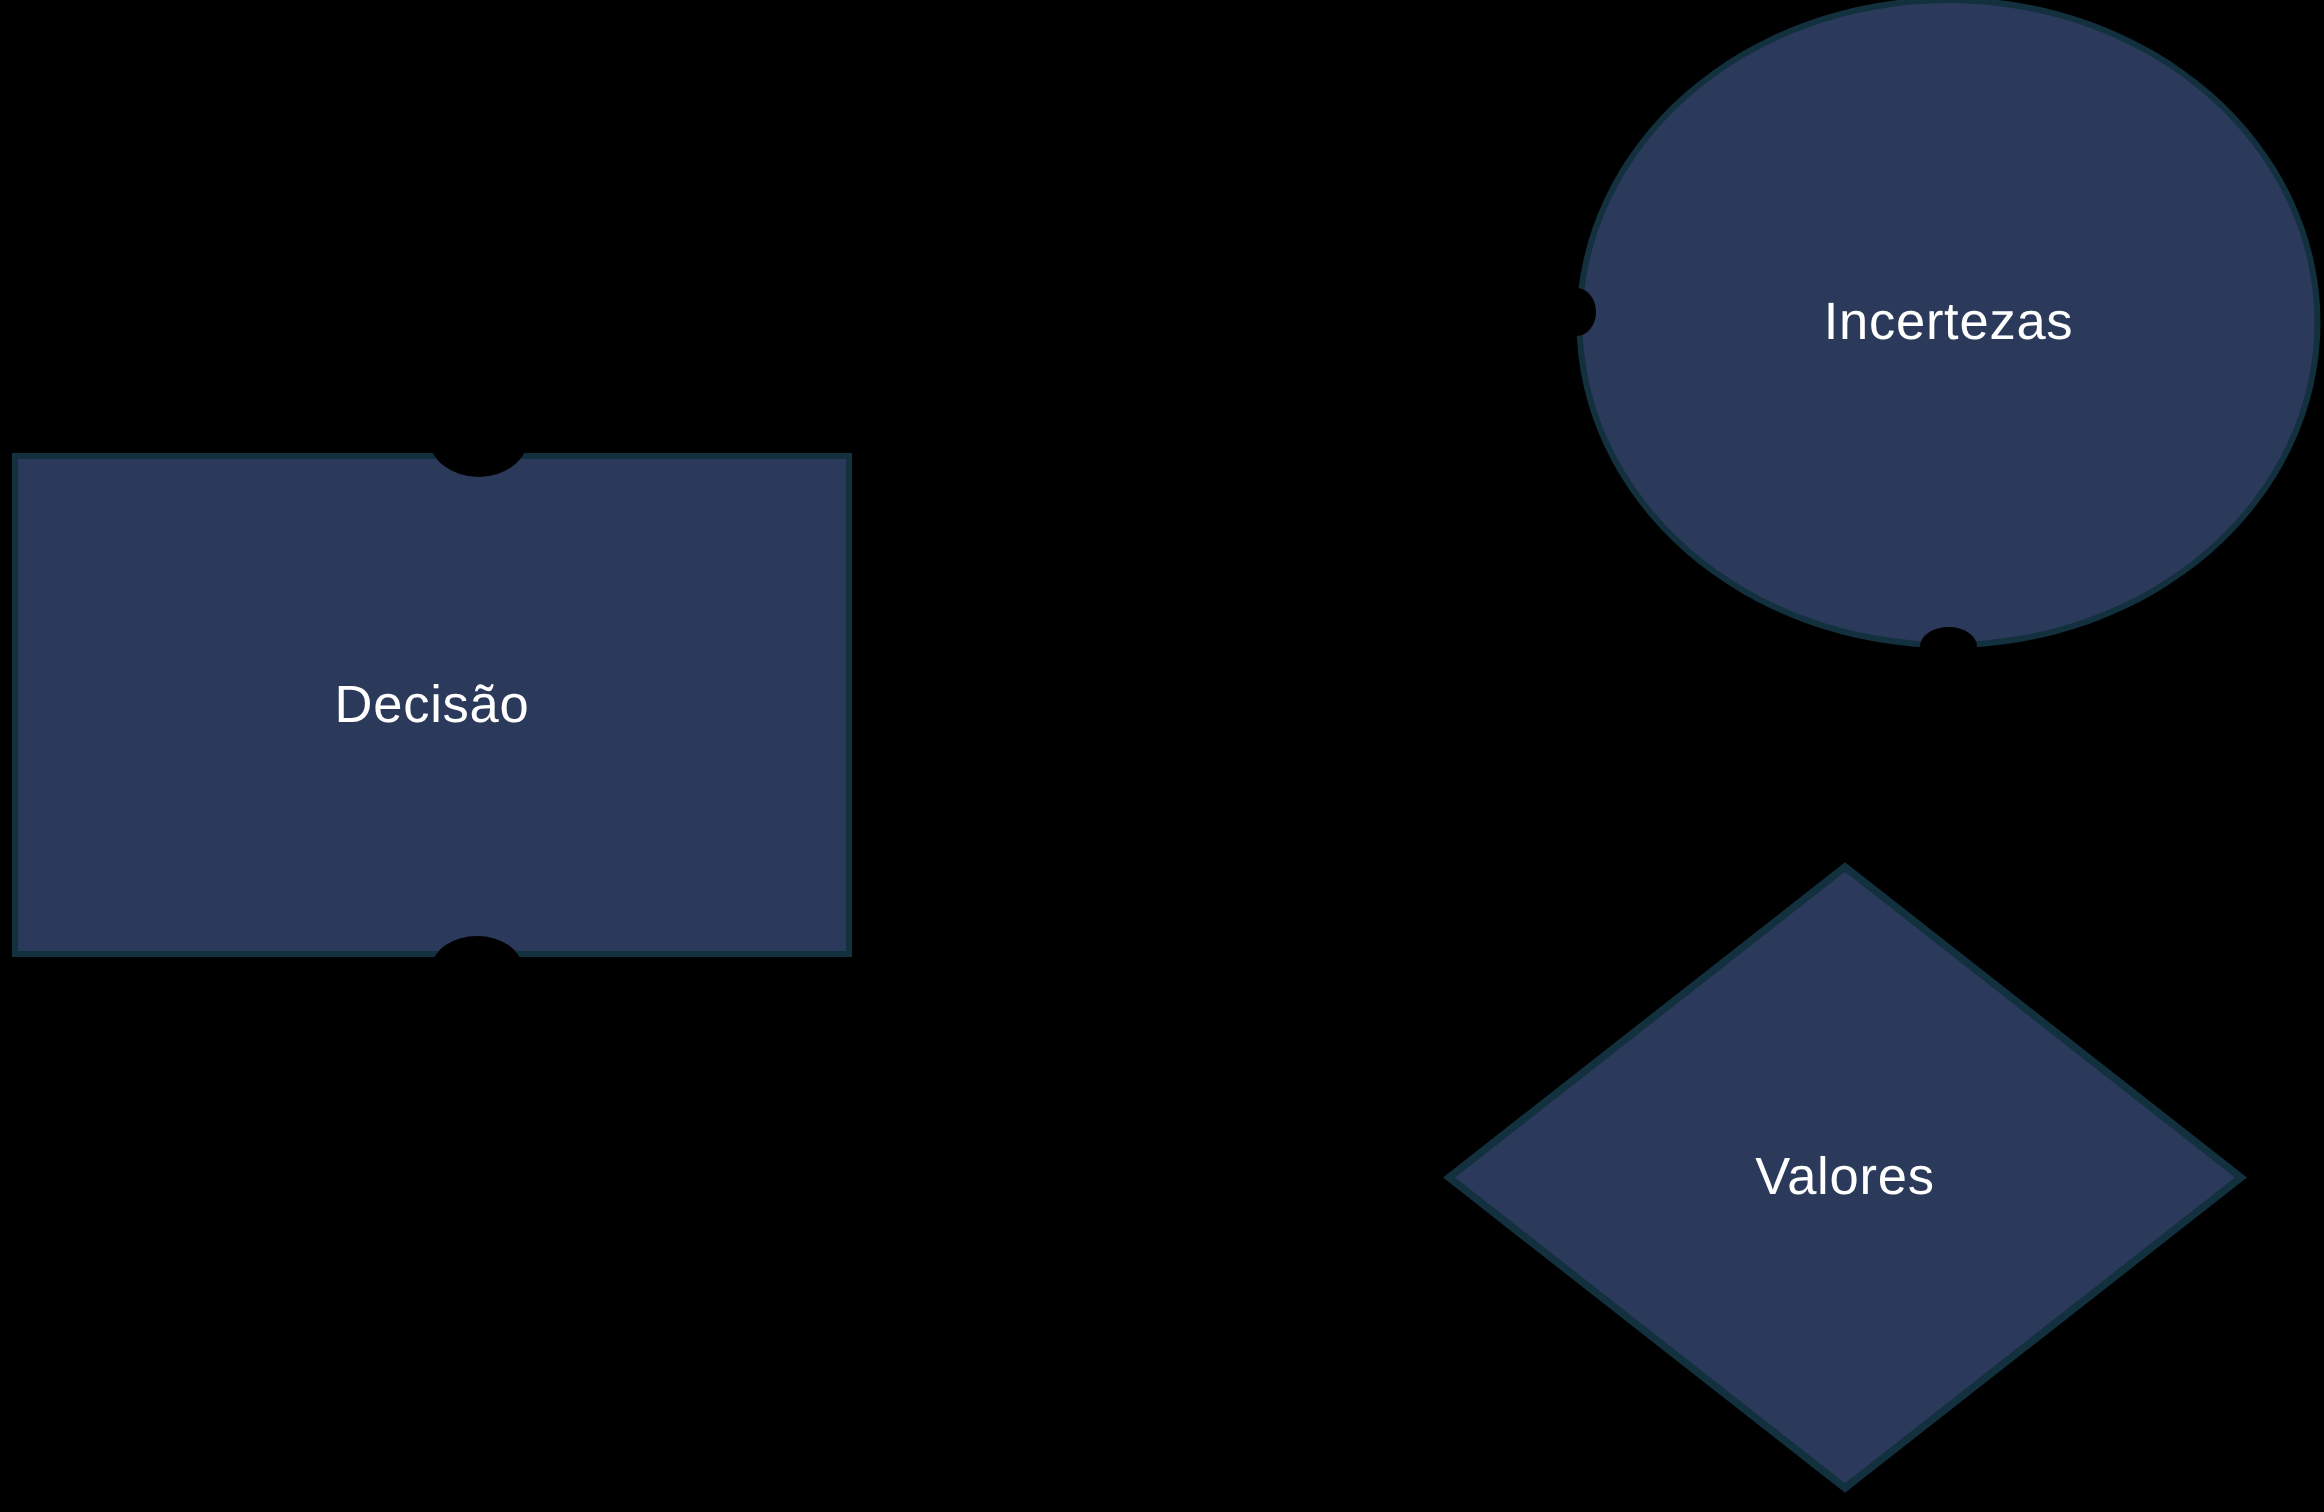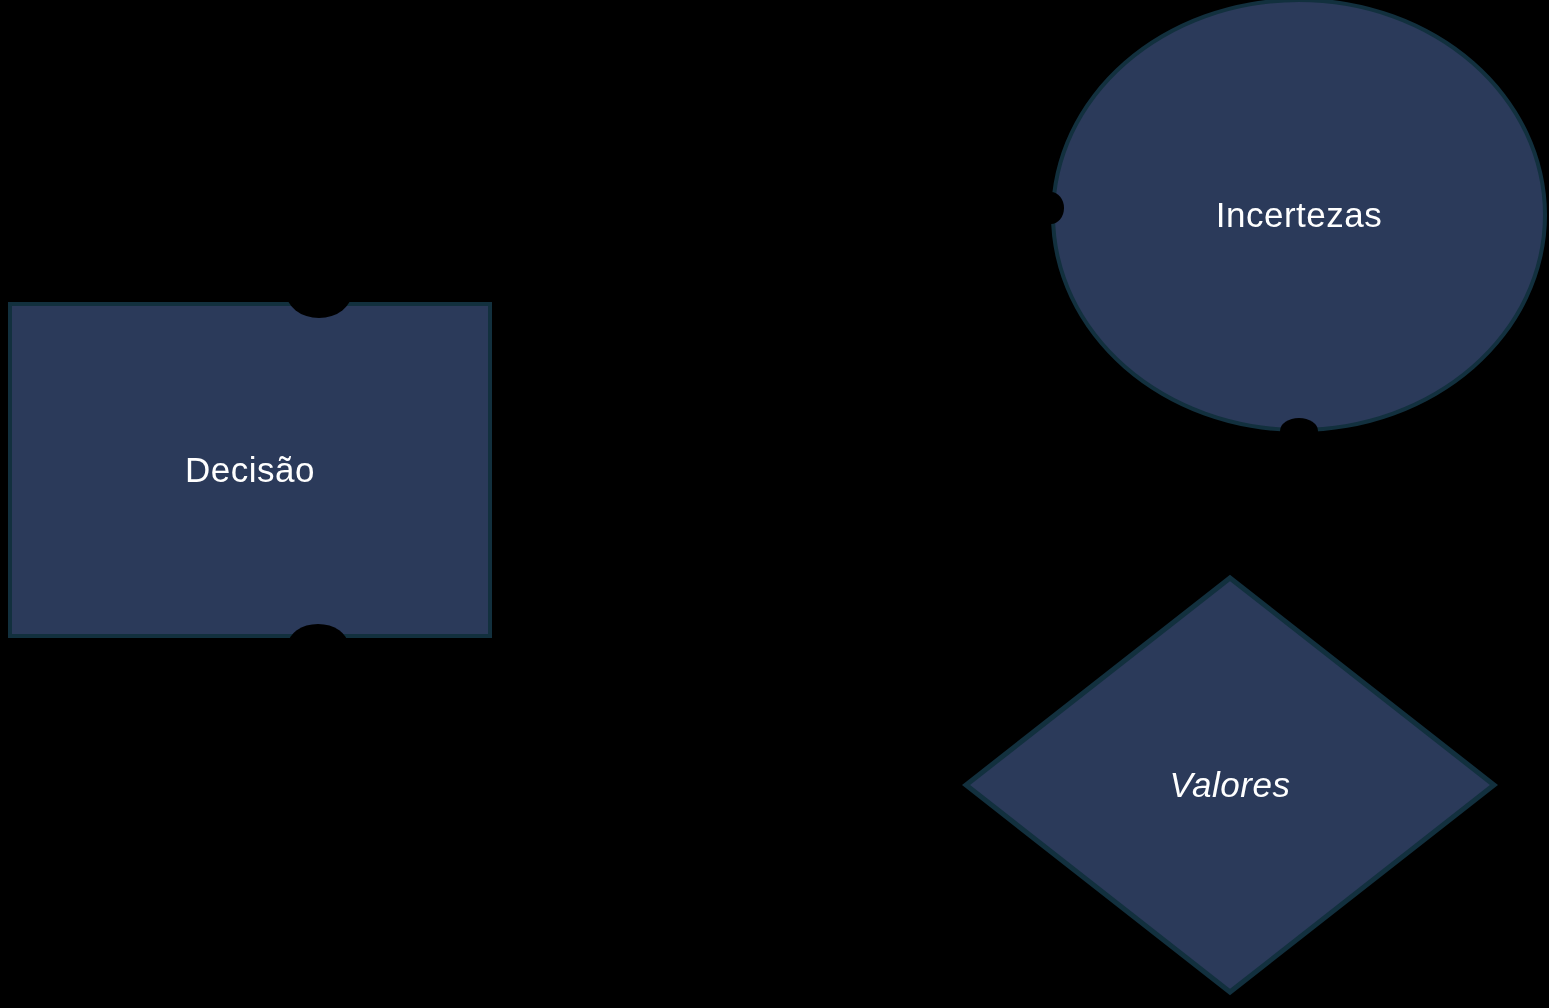--- a/index.html
+++ b/index.html
@@ -22,21 +22,21 @@
     color: var(--text, #ffffff);
     font-size: 35px;
     font-weight: 400;
     letter-spacing: 0.5px;
     white-space: nowrap;
   }
   .rect-node {
     position: absolute;
     left: 8px;
     top: 302px;
-    width: 484px;
+    width: 560px;
     height: 336px;
     box-sizing: border-box;
     background: var(--fill, #2b3a5a);
     border: 4px solid var(--stroke, #12303e);
     display: flex;
     align-items: center;
     justify-content: center;
   }
   .ellipse-node {
     position: absolute;
@@ -64,21 +64,20 @@
   .diamond-label-wrap {
     position: absolute;
     left: 962px;
     top: 574px;
     width: 536px;
     height: 422px;
     display: flex;
     align-items: center;
     justify-content: center;
     pointer-events: none;
-    font-style: italic;
   }
   .artifact {
     position: absolute;
     background: var(--bg, #000000);
     border-radius: 50%;
   }
   .artifact-rect-top    { left: 286px;  top: 266px; width: 66px; height: 52px; }
   .artifact-rect-bottom { left: 288px;  top: 624px; width: 60px; height: 42px; }
   .artifact-circle-left { left: 1038px; top: 192px; width: 26px; height: 32px; }
   .artifact-circle-bottom { left: 1280px; top: 418px; width: 38px; height: 26px; }

